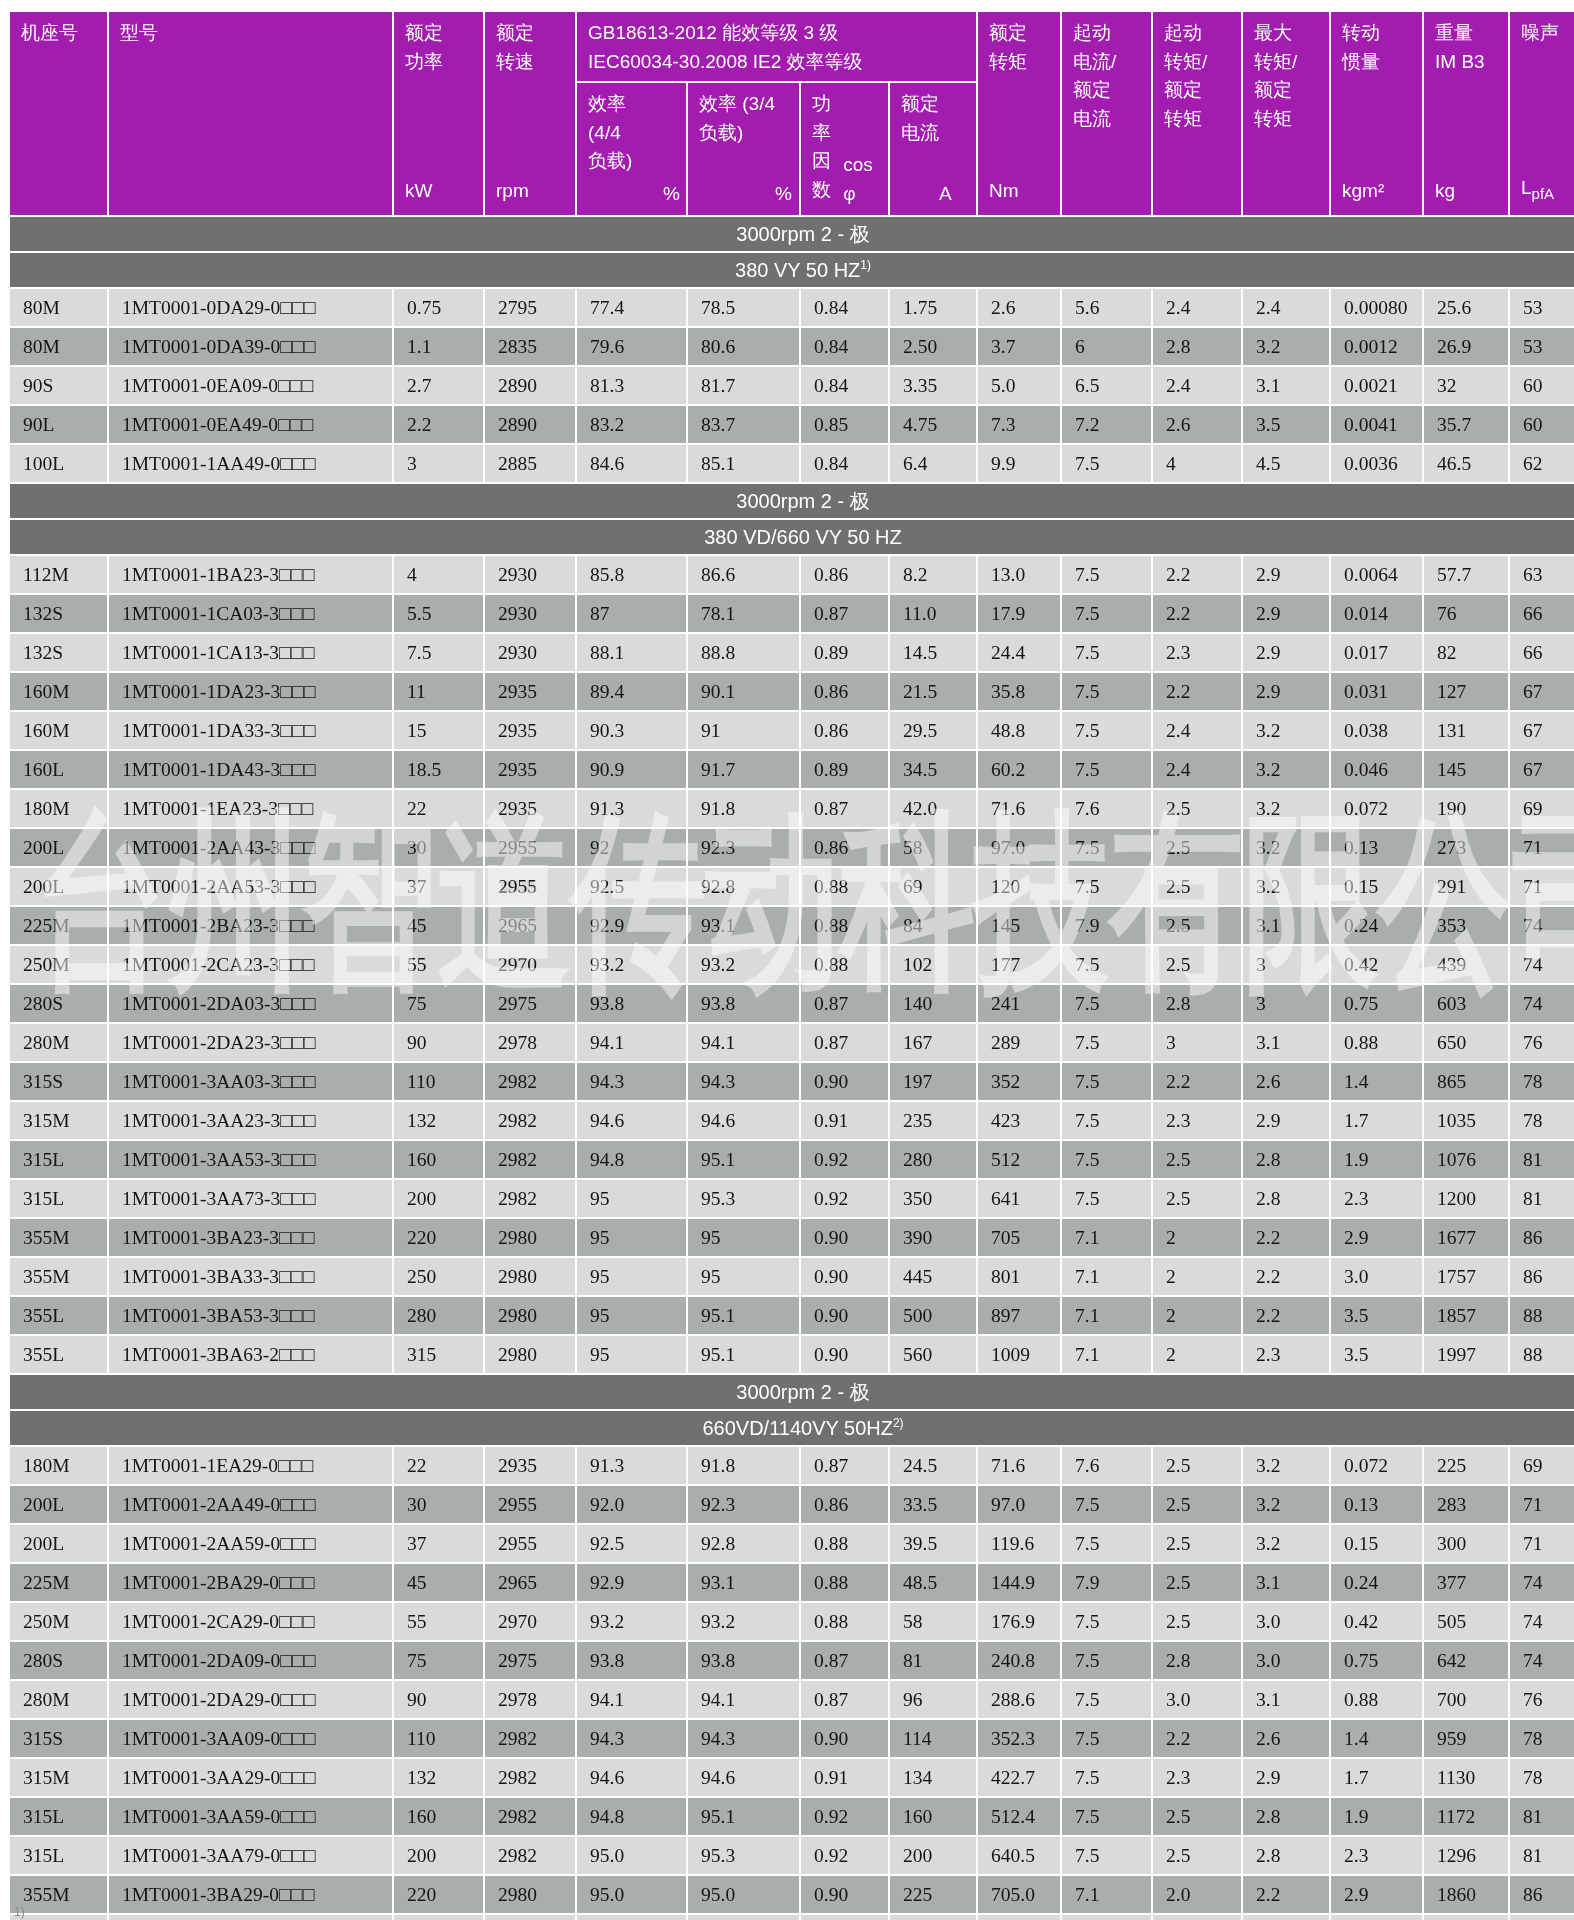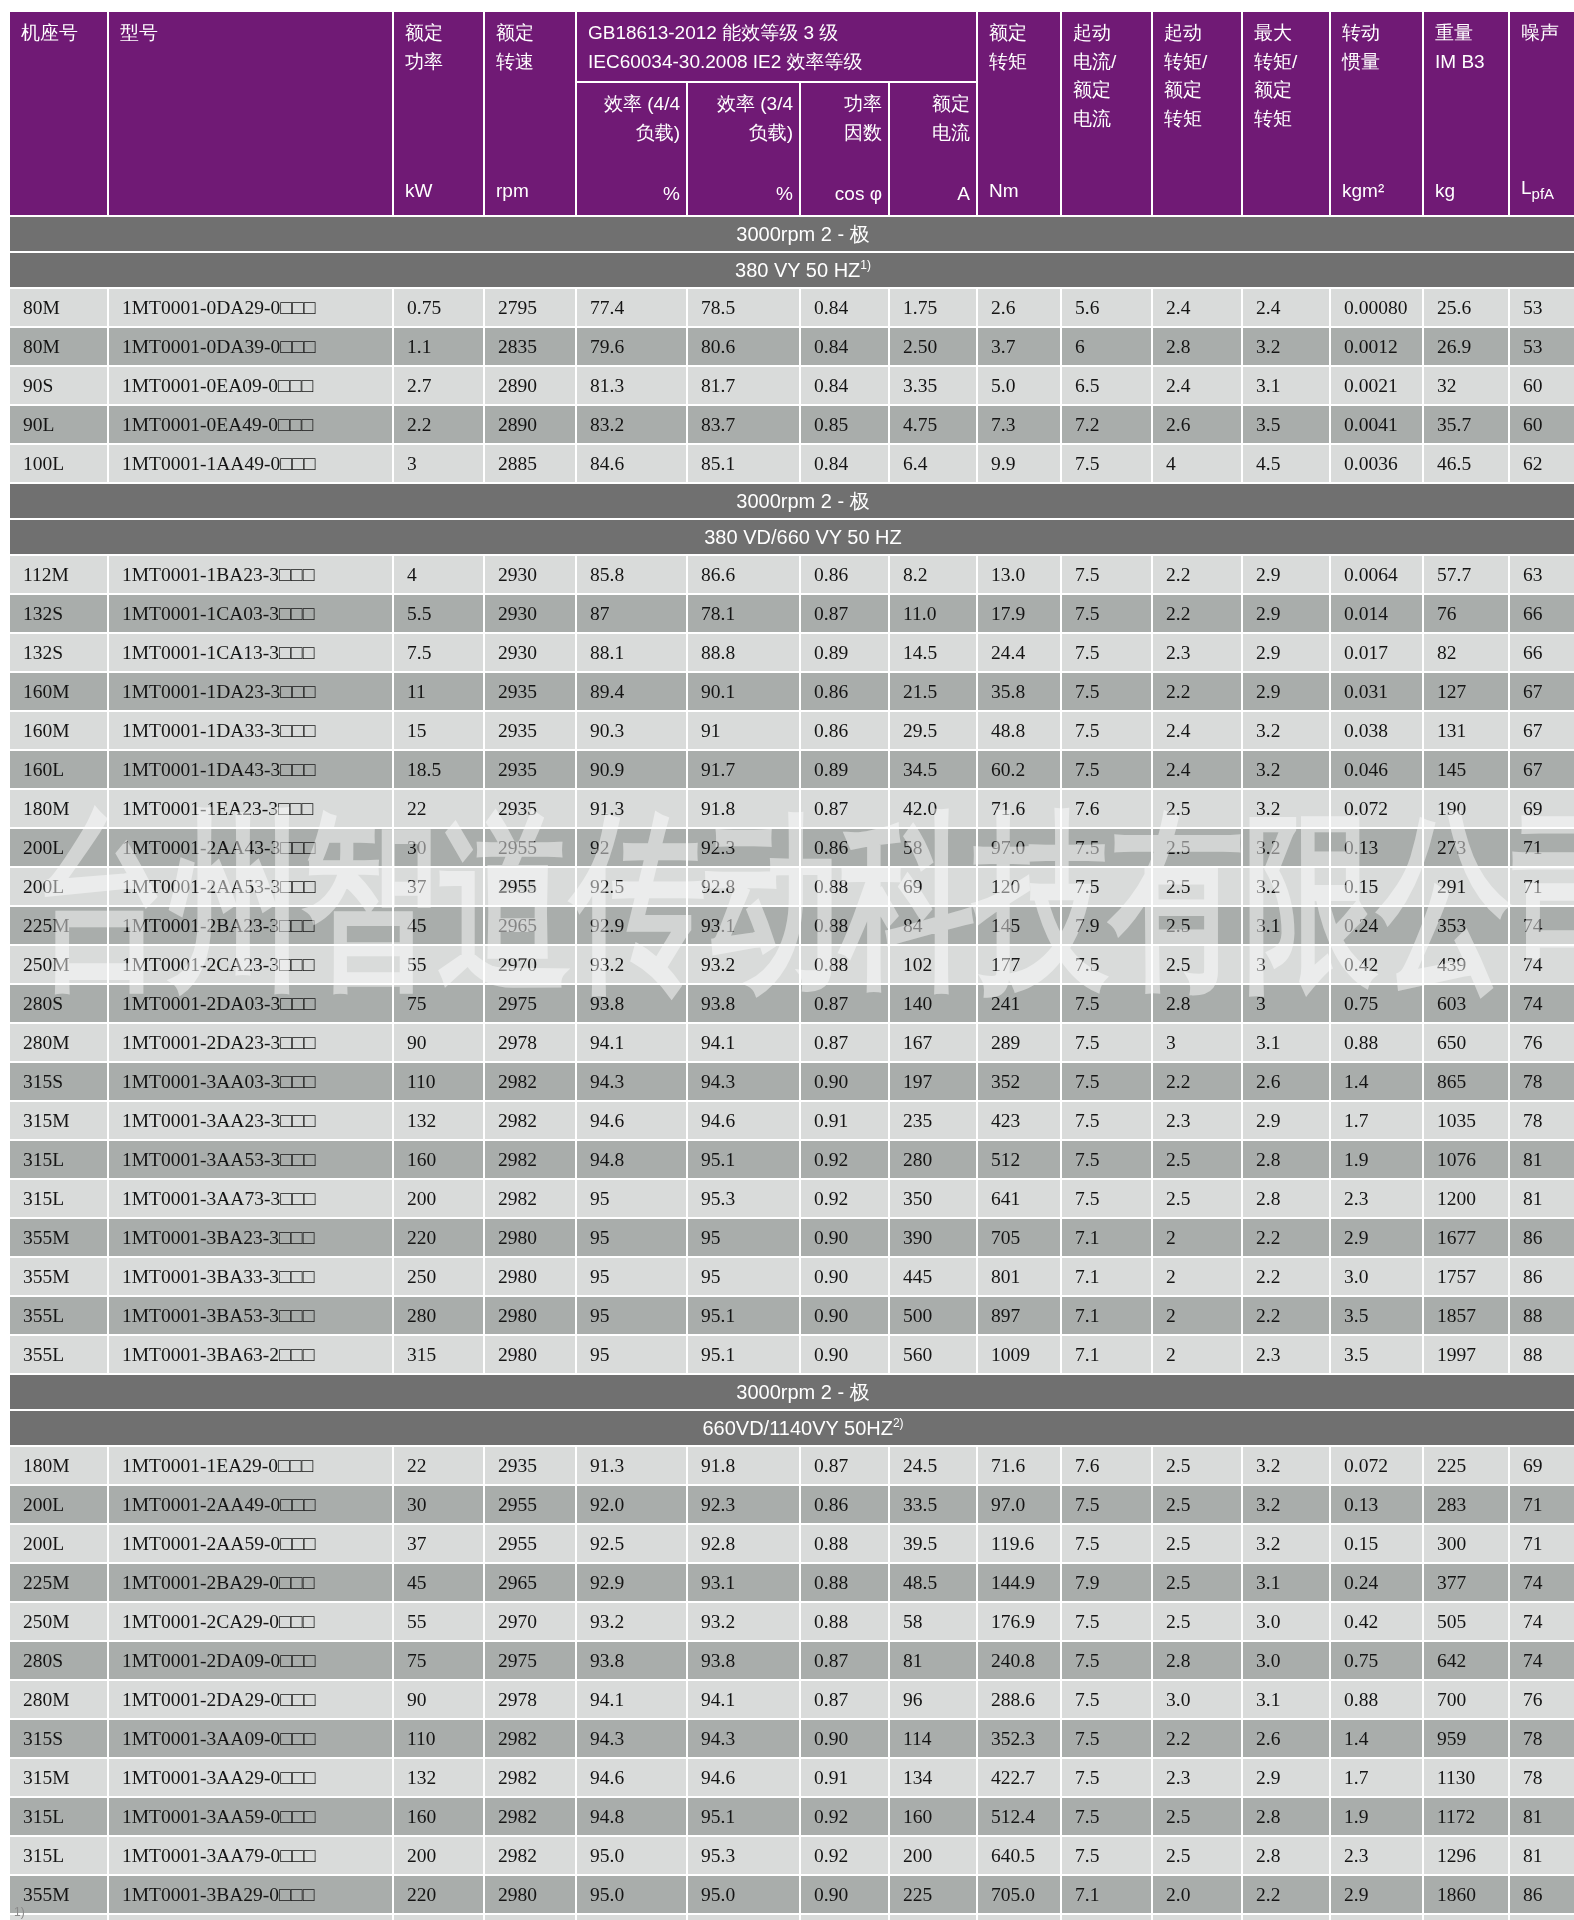--- a/index.html
+++ b/index.html
@@ -8,26 +8,26 @@
     overflow:hidden; font-family:"Liberation Sans", sans-serif;
   }
   .table-wrap { position:absolute; top:10px; left:8px; }
   table.spec {
     border-collapse:separate; border-spacing:2px; table-layout:fixed;
     width:1558px;
   }
   tr.h1 { height:64px; }
   tr.h2 { height:132px; }
   th {
-    background:#701a75; color:#ffffff; font-weight:normal; font-size:19px;
+    background:#a21caf; color:#ffffff; font-weight:normal; font-size:19px;
     text-align:left; vertical-align:top; padding:7px 6px 5px 11px;
     white-space:pre-line; line-height:1.5;
   }
   .hcell  { display:flex; flex-direction:column; height:186px; }
-  .hcell2 { display:flex; flex-direction:column; height:118px;text-align:right; }
+  .hcell2 { display:flex; flex-direction:row; height:118px; }
   .unit   { margin-top:auto; }
   sub { font-size:15px; }
   sup { font-size:12px; }
   td {
     font-family:"Liberation Serif", serif; font-size:19.5px; color:#141414;
     padding:2px 4px 2px 13px; white-space:nowrap; overflow:hidden;
     height:33px; vertical-align:middle;
   }
   tr.light td { background:#d9dbda; }
   tr.dark  td { background:#a9adab; }

